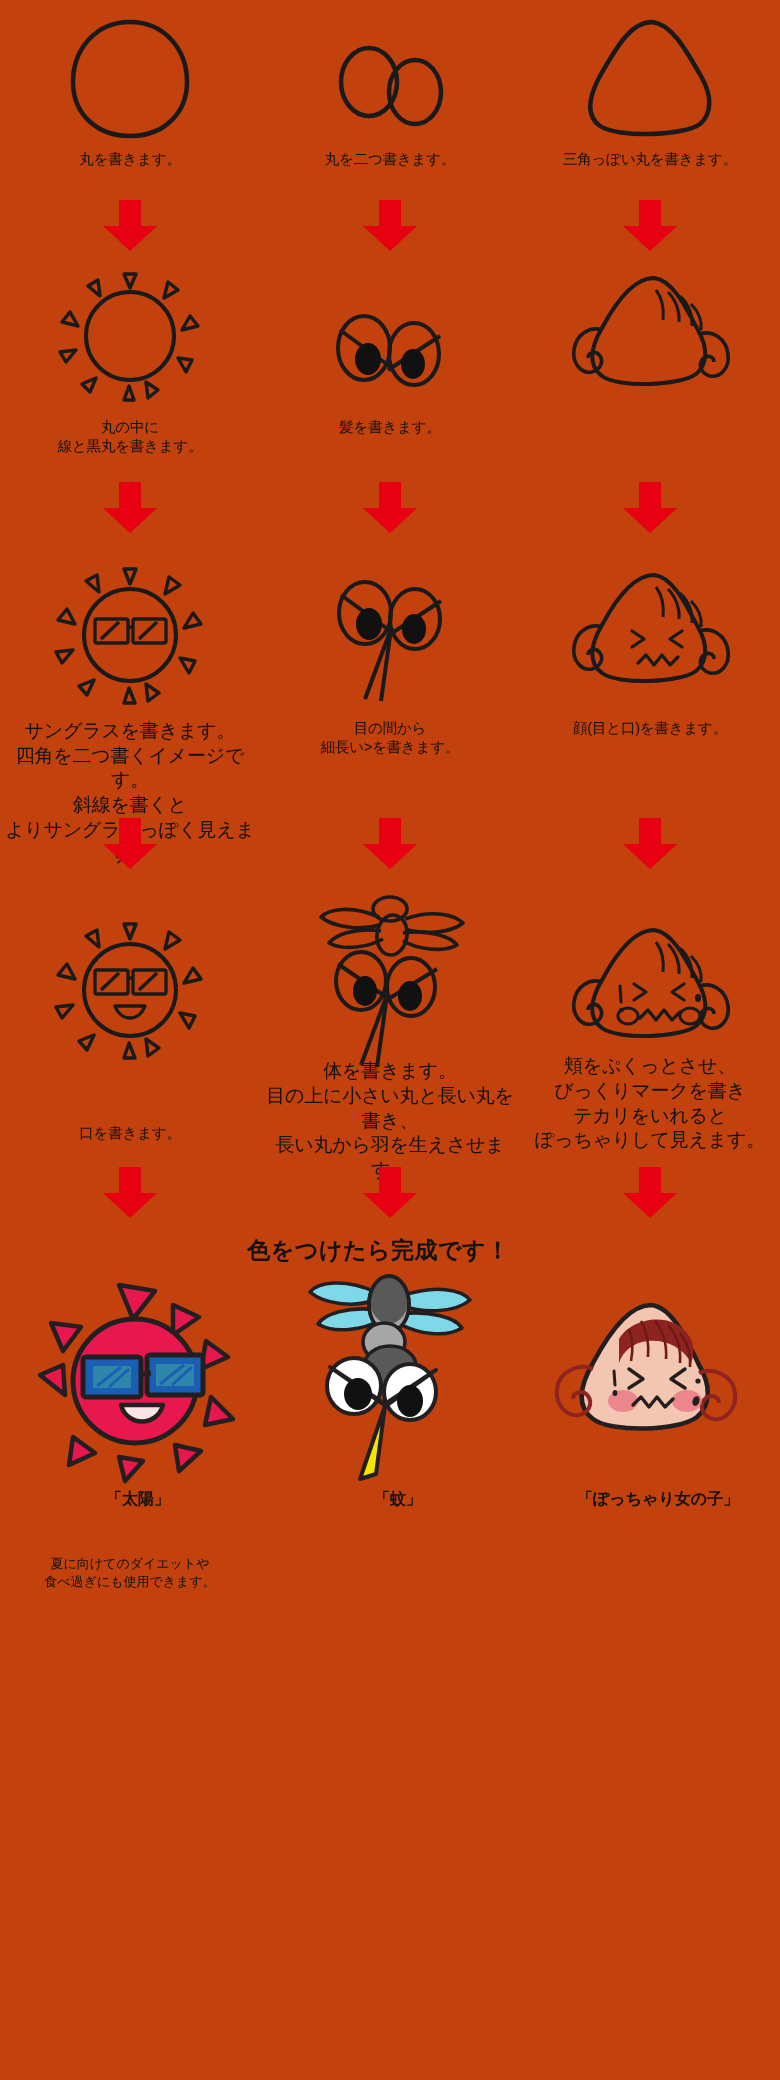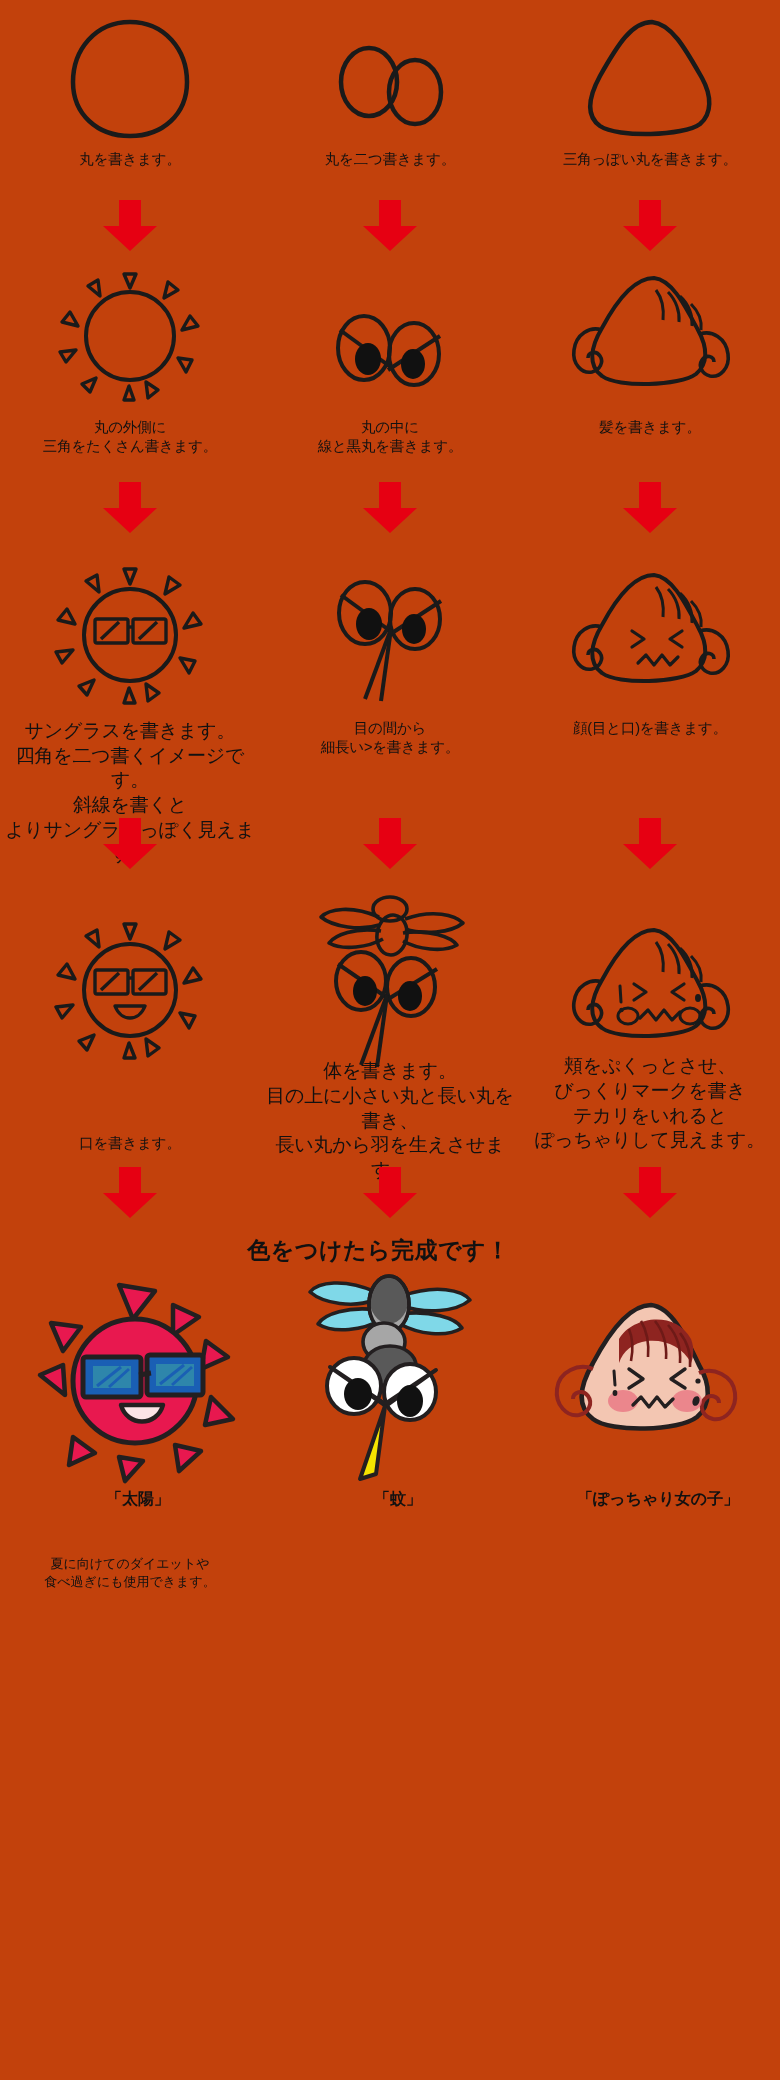--- a/index.html
+++ b/index.html
@@ -154,24 +154,20 @@
             <path d="M52 70 C40 66 26 74 24 90 C22 104 32 114 42 112 C50 110 54 102 50 96 C46 90 38 92 38 98"></path>
             <path d="M150 74 C162 70 176 78 178 94 C180 108 170 118 160 116 C152 114 148 106 152 100 C156 94 164 96 164 102"></path>
           </g>
         </svg>
       </div>
     </div>
   </div>
 
   <div class="row" style="height:58px;padding-top:8px;box-sizing:border-box;">
     <div class="col">
-      <div class="caption">丸の外側に
-三角をたくさん書きます。</div>
-    </div>
-    <div class="col">
       <div class="caption">丸の中に
 線と黒丸を書きます。</div>
     </div>
     <div class="col">
       <div class="caption">髪を書きます。</div>
     </div>
   </div>
 
   <div class="arrow-row" style="height:78px;align-items:center;">
     <div class="arrow-cell">
@@ -373,21 +369,21 @@
             <ellipse cx="80" cy="118" rx="10" ry="8"></ellipse>
             <ellipse cx="142" cy="118" rx="10" ry="8"></ellipse>
             <ellipse cx="150" cy="100" rx="3" ry="4" fill="#1a1a1a" stroke="none"></ellipse>
           </g>
         </svg>
       </div>
     </div>
   </div>
 
   <div class="row" style="height:80px;padding-top:6px;box-sizing:border-box;">
-    <div class="col" style="justify-content:flex-end;padding-top:36px;box-sizing:border-box;">
+    <div class="col" style="justify-content:center;padding-top:36px;box-sizing:border-box;">
       <div class="caption">口を書きます。</div>
     </div>
     <div class="col" style="justify-content:center;padding-top:10px;box-sizing:border-box;">
       <div class="caption small">体を書きます。
 目の上に小さい丸と長い丸を書き、
 長い丸から羽を生えさせます。</div>
     </div>
     <div class="col" style="justify-content:flex-end;box-sizing:border-box;">
       <div class="caption small">頬をぷくっとさせ、
 びっくりマークを書き

